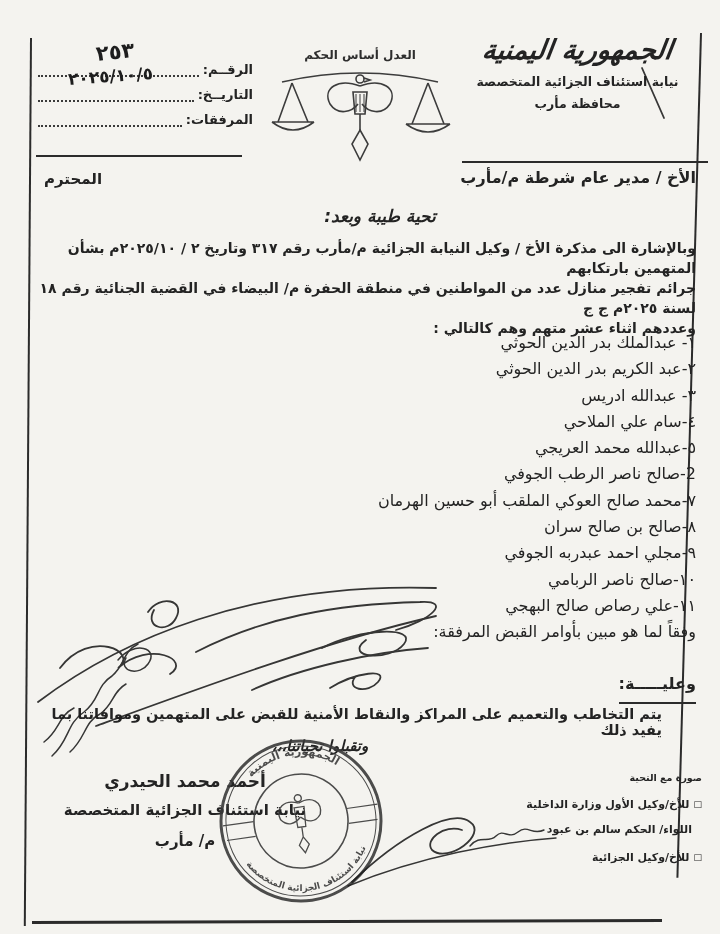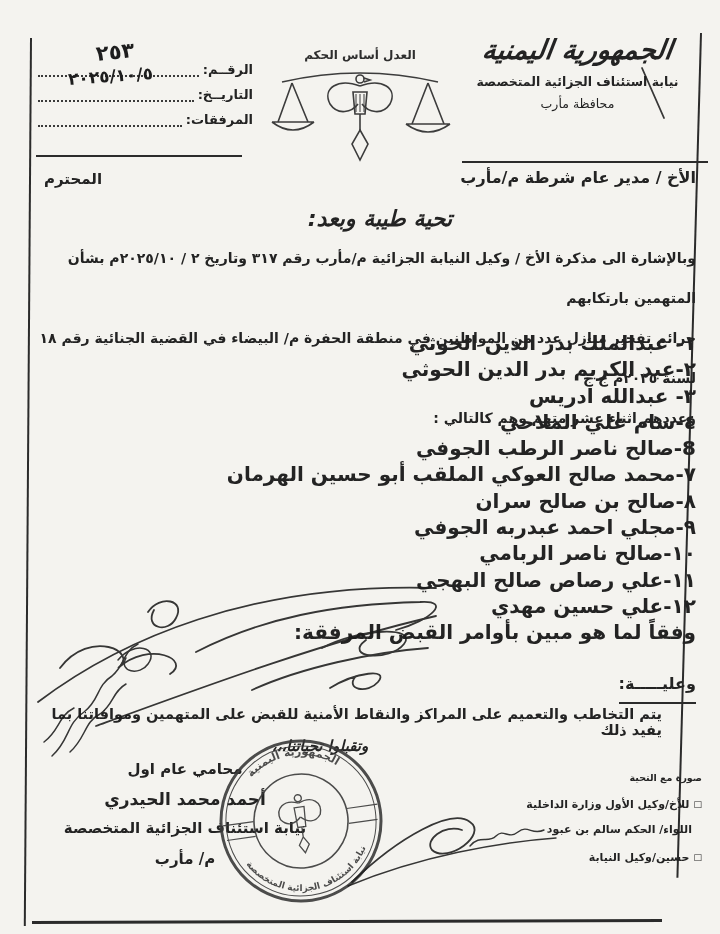--- a/index.html
+++ b/index.html
@@ -21,28 +21,28 @@
   .hdr-row .lbl{white-space:nowrap; margin-left:4px;}
   .dots{flex:1; border-bottom:2px dotted #3a3a3a; height:14px;}
   .hand{position:absolute; font-weight:bold; color:#1d1d1d; white-space:nowrap;}
   .hand-number{left:58px; top:-12px; font-size:21px; transform:rotate(-6deg);}
   .hand-date{left:30px; top:14px; font-size:17px; transform:rotate(-4deg); letter-spacing:2px;}
   
   .hdr-right{left:455px; top:34px; width:245px; text-align:center;}
   .country{font-size:27px; font-weight:bold; font-style:italic; transform:skewX(-8deg); letter-spacing:-1px;}
   .org{font-size:17px; font-weight:bold; margin-top:9px;}
   .dept{font-size:12.5px; font-weight:bold; margin-top:9px;}
-  .gov{font-size:12.5px; font-weight:normal; margin-top:7px;}
+  .gov{font-size:12.5px; font-weight:bold; margin-top:7px;}
   
   .addressee{right:24px; top:168px; font-size:16px; font-weight:bold;margin-left:39px;}
   .honorific{left:44px; top:170px; font-size:15px; font-weight:bold;}
-  .salutation{left:295px; top:206px; width:170px; text-align:center; font-size:22px; font-weight:bold; font-style:italic;}
-  
-  .body-par{right:24px; left:38px; top:238px; text-align:right; font-size:14px; font-weight:bold; line-height:40px;}
-  .accused{right:24px; left:38px; top:330px; text-align:right; font-size:20px; font-weight:bold; line-height:26.3px;}
+  .salutation{left:295px; top:206px; width:170px; text-align:center; font-size:17px; font-weight:bold; font-style:italic;}
+  
+  .body-par{right:24px; left:38px; top:238px; text-align:right; font-size:14px; font-weight:bold; line-height:20px;}
+  .accused{right:24px; left:38px; top:330px; text-align:right; font-size:16px; font-weight:normal; line-height:26.3px;}
   .heading-accordingly{right:24px; top:674px; font-size:16px; font-weight:bold; border-bottom:2.5px solid #2b2b2b; padding-bottom:9px;}
   .directive{right:58px; left:36px; top:706px; text-align:right; font-size:14.5px; font-weight:bold;}
   .closing{left:225px; top:737px; width:190px; text-align:center; font-size:15px; font-weight:bold; font-style:italic;}
   
   .signatory{left:55px; top:760px; width:260px; text-align:center; font-weight:bold;}
   .sig-title{font-size:15px;}
   .sig-name{font-size:17px; margin-top:11px;}
   .sig-office{font-size:15px; margin-top:10px;}
   .sig-gov{font-size:15px; margin-top:13px;}
   
@@ -119,36 +119,35 @@
     <div>وبالإشارة الى مذكرة الأخ / وكيل النيابة الجزائية م/مأرب رقم ٣١٧ وتاريخ ٢ / ٢٠٢٥/١٠م بشأن  المتهمين بارتكابهم</div>
     <div>جرائم تفجير منازل عدد من المواطنين في منطقة الحفرة م/ البيضاء في القضية الجنائية رقم ١٨ لسنة ٢٠٢٥م ج ج</div>
     <div>وعددهم اثناء عشر متهم وهم كالتالي :</div>
   </div>
 
   <div class="abs accused">
     <div>١- عبدالملك بدر الدين الحوثي</div>
     <div>٢-عبد الكريم بدر الدين الحوثي</div>
     <div>٣- عبدالله ادريس</div>
     <div>٤-سام علي الملاحي</div>
-    <div>8-صالح ناصر الرطب الجوفي</div>
+    <div>٥-عبدالله محمد العريجي</div>
+    <div>2-صالح ناصر الرطب الجوفي</div>
     <div>٧-محمد صالح العوكي الملقب أبو حسين الهرمان</div>
     <div>٨-صالح بن صالح سران</div>
     <div>٩-مجلي احمد عبدربه الجوفي</div>
     <div>١٠-صالح ناصر الربامي</div>
     <div>١١-علي رصاص صالح البهجي</div>
-    <div>١٢-علي حسين مهدي</div>
     <div>وفقاً لما هو مبين بأوامر القبض المرفقة:</div>
   </div>
 
   <div class="abs heading-accordingly">وعليـــــة:</div>
   <div class="abs directive">يتم التخاطب والتعميم على المراكز والنقاط الأمنية للقبض على المتهمين وموافاتنا بما يفيد ذلك</div>
   <div class="abs closing">وتقبلوا تحياتنا،،،</div>
 
   <div class="abs signatory">
-    <div class="sig-title">محامي عام اول</div>
     <div class="sig-name">أحمد محمد الحيدري</div>
     <div class="sig-office">نيابة استئناف الجزائية المتخصصة</div>
     <div class="sig-gov">م/ مأرب</div>
   </div>
 
   <svg class="abs stamp" width="172" height="172" viewBox="0 0 172 172">
     <g stroke="#3a3a3a" fill="none">
       <circle cx="86" cy="86" r="80" stroke-width="3"></circle>
       <circle cx="86" cy="86" r="75" stroke-width="1"></circle>
       <circle cx="86" cy="86" r="47" stroke-width="1.6"></circle>
@@ -171,21 +170,21 @@
     </text>
   </svg>
 
   <div class="abs cc">
     <div class="cc-heading">صورة مع التحية</div>
     <div class="cc-item">
       <span class="bullet">□</span><span>للأخ/وكيل الأول وزارة الداخلية</span>
     </div>
     <div class="cc-item indent">اللواء/ الحكم سالم بن عبود</div>
     <div class="cc-item">
-      <span class="bullet">□</span><span>حسين/وكيل النيابة</span>
+      <span class="bullet">□</span><span>للأخ/وكيل الجزائية</span>
     </div>
   </div>
 
   <svg class="abs overlay" width="720" height="934" viewBox="0 0 720 934">
     <g stroke="#1c1c1c" fill="none" stroke-width="1.8" stroke-linecap="round" opacity="0.88">
 
       <path d="M642 68 L664 118"></path>
 
       <path d="M38 702 C120 640 250 582 436 588"></path>
       <path d="M96 726 C200 688 330 640 436 616"></path>

